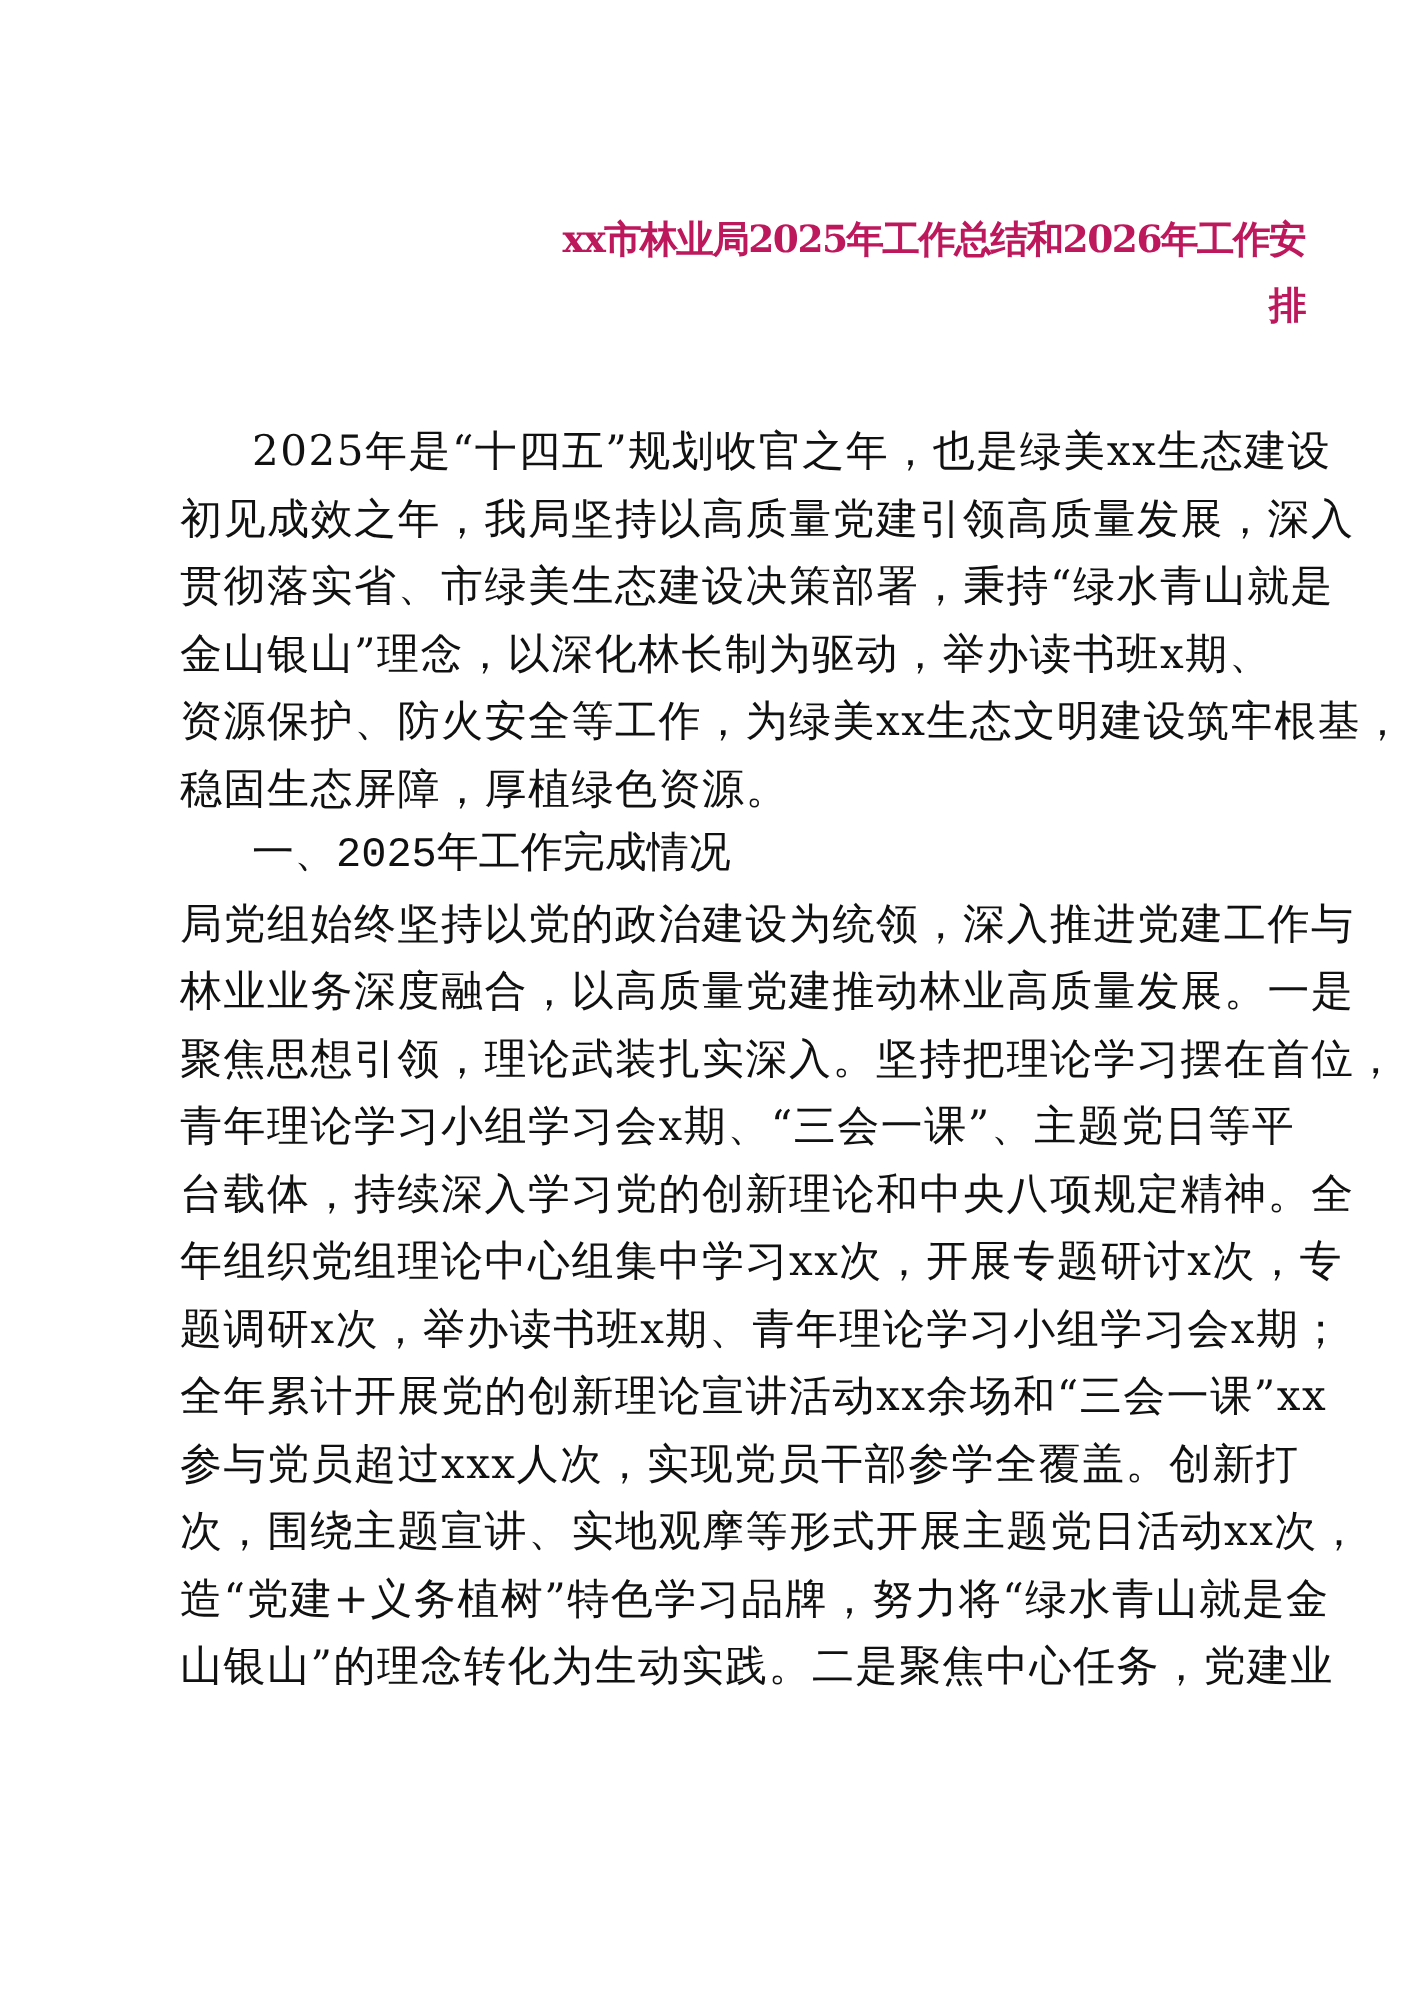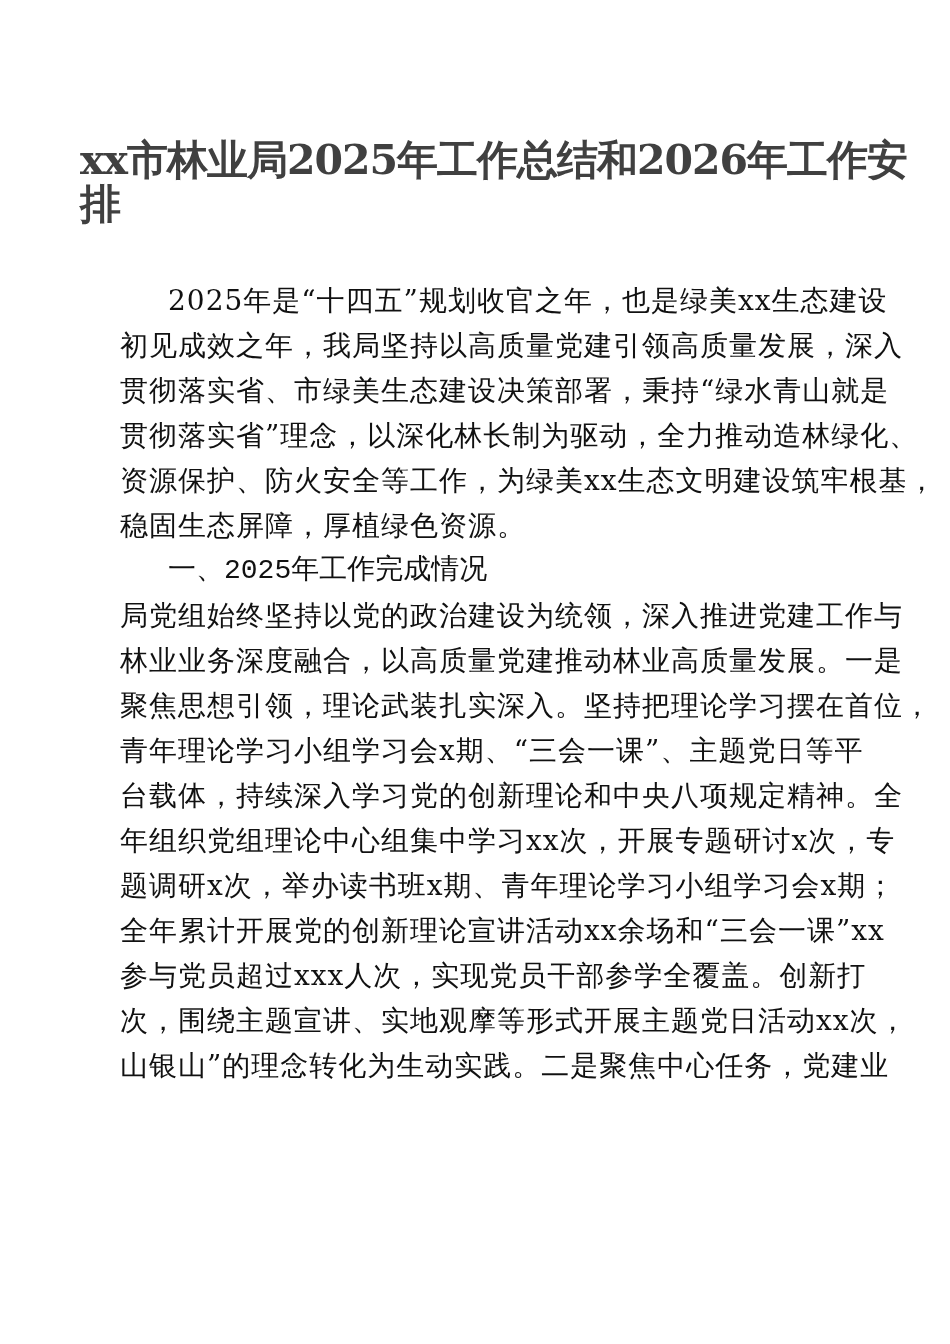--- a/index.html
+++ b/index.html
@@ -18,27 +18,27 @@
     position: absolute;
     left: 0; top: 0;
     width: 950px;
     height: 1344px;
     background: #ffffff;
   }
   .title {
     position: absolute;
     left: 80px;
     width: 790px;
-    text-align: left;
+    text-align: right;
     font-family: "DejaVu Serif", "Liberation Serif", serif;
     font-weight: bold;
-    font-size: 41px;
+    font-size: 25px;
     line-height: 44px;
     letter-spacing: -1px;
-    color: #404040;
+    color: #be185d;
   }
   .title .l1 { display: block; white-space: nowrap; }
   .title .l2 { display: block; }
   .body {
     position: absolute;
     left: 120px;
     top: 278px;
     width: 715px;
     font-family: "DejaVu Serif", "Liberation Serif", serif;
     font-size: 28px;
@@ -78,35 +78,36 @@
   <div class="title" style="top:138px;">
     <span class="l1">xx市林业局2025年工作总结和2026年工作安</span>
     <span class="l2">排</span>
   </div>
 
   <div class="body">
     <div>
       <span class="line indent">2025年是“十四五”规划收官之年，也是绿美xx生态建设</span>
       <span class="line">初见成效之年，我局坚持以高质量党建引领高质量发展，深入</span>
       <span class="line">贯彻落实省、市绿美生态建设决策部署，秉持“绿水青山就是</span>
-      <span class="line">贯彻落实省”理念，以深化林长制为驱动，全力推动造林绿化、</span>
+      <span class="line">金山银山”理念，以深化林长制为驱动，举办读书班x期、</span>
       <span class="line">资源保护、防火安全等工作，为绿美xx生态文明建设筑牢根基，</span>
       <span class="line last">稳固生态屏障，厚植绿色资源。</span>
     </div>
 
     <span class="line heading">一、2025年工作完成情况</span>
 
     <div>
       <span class="line">局党组始终坚持以党的政治建设为统领，深入推进党建工作与</span>
       <span class="line">林业业务深度融合，以高质量党建推动林业高质量发展。一是</span>
       <span class="line">聚焦思想引领，理论武装扎实深入。坚持把理论学习摆在首位，</span>
       <span class="line">青年理论学习小组学习会x期、“三会一课”、主题党日等平</span>
       <span class="line">台载体，持续深入学习党的创新理论和中央八项规定精神。全</span>
       <span class="line">年组织党组理论中心组集中学习xx次，开展专题研讨x次，专</span>
       <span class="line">题调研x次，举办读书班x期、青年理论学习小组学习会x期；</span>
       <span class="line">全年累计开展党的创新理论宣讲活动xx余场和“三会一课”xx</span>
       <span class="line">参与党员超过xxx人次，实现党员干部参学全覆盖。创新打</span>
       <span class="line">次，围绕主题宣讲、实地观摩等形式开展主题党日活动xx次，</span>
+      <span class="line">造“党建+义务植树”特色学习品牌，努力将“绿水青山就是金</span>
       <span class="line">山银山”的理念转化为生动实践。二是聚焦中心任务，党建业</span>
     </div>
   </div>
 
 </div>
 
 </body></html>

